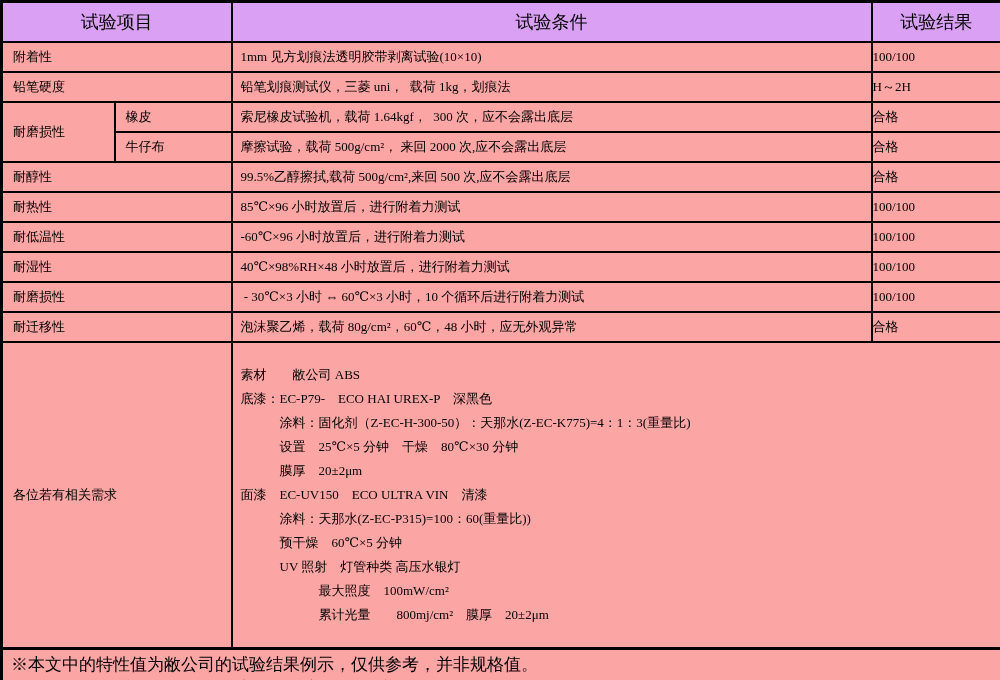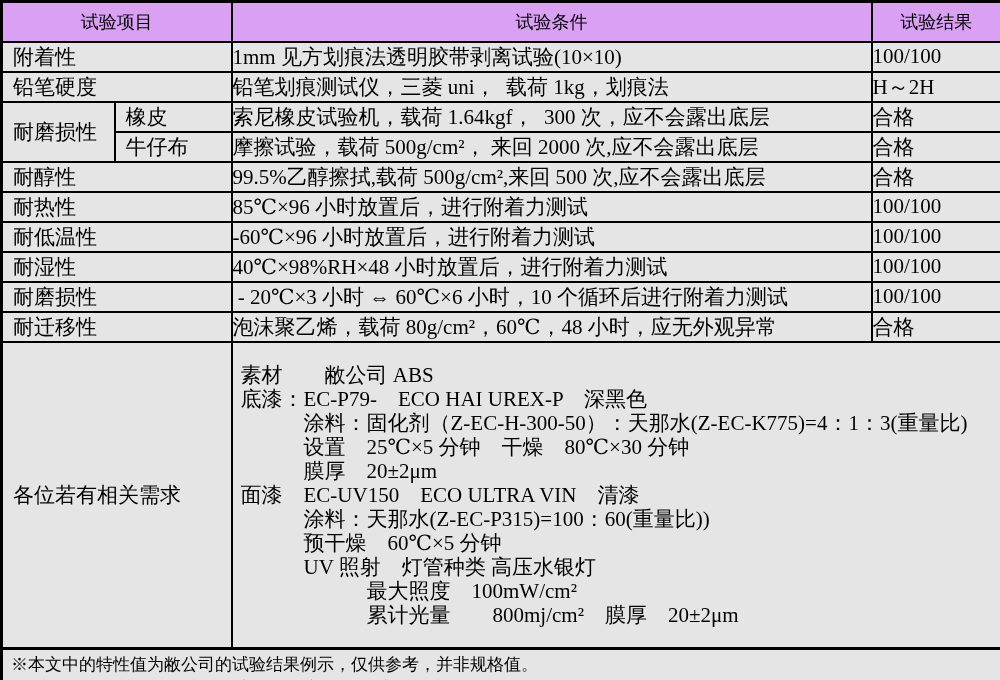--- a/index.html
+++ b/index.html
@@ -1,39 +1,39 @@
 <!DOCTYPE html>
 <html><head>
 <meta charset="utf-8">
 <style>
   html,body { margin:0; padding:0; background:#ffffff; }
   .sheet {
-    width:1000px; height:680px; background:#e5e5e5;
+    width:1000px; height:680px; background:#fca5a5;
     font-family:"Liberation Serif","DejaVu Serif",serif;
     color:#000;
   }
   table.report {
     border-collapse:collapse; table-layout:fixed;
     width:1000px; height:680px;
     border:3px solid #000;
   }
   td, th {
     border:2px solid #000;
-    font-size:21px; font-weight:normal;
+    font-size:13px; font-weight:normal;
     padding:0; overflow:hidden;
     vertical-align:middle;
   }
   tr.header-row { height:40px; }
   th.head {
     background:#D9A0F3;
     text-align:center; font-size:18px;
   }
   tr.r { height:30px; }
   td.item { text-align:left; padding-left:10px; }
-  td.cond { text-align:left; white-space:pre-wrap; }
+  td.cond { text-align:left; padding-left:8px; white-space:pre-wrap; }
   td.res  { text-align:left; }
   tr.spec-row { height:264px; }
   td.spec-label { vertical-align:middle; padding-left:10px; }
   td.spec-content {
     vertical-align:top; text-align:left;
     padding:20px 8px; line-height:24px;
     white-space:pre-wrap;
   }
   tr.foot-row { height:72px; }
   td.footnotes {
@@ -106,21 +106,21 @@
     </tr>
 
     <tr class="r">
       <td class="item" colspan="2">耐湿性</td>
       <td class="cond">40℃×98%RH×48 小时放置后，进行附着力测试</td>
       <td class="res">100/100</td>
     </tr>
 
     <tr class="r">
       <td class="item" colspan="2">耐磨损性</td>
-      <td class="cond"> - 20℃×3 小时 ⇔ 60℃×6 小时，10 个循环后进行附着力测试</td>
+      <td class="cond"> - 30℃×3 小时 ⇔ 60℃×3 小时，10 个循环后进行附着力测试</td>
       <td class="res">100/100</td>
     </tr>
 
     <tr class="r">
       <td class="item" colspan="2">耐迁移性</td>
       <td class="cond">泡沫聚乙烯，载荷 80g/cm²，60℃，48 小时，应无外观异常</td>
       <td class="res">合格</td>
     </tr>
 
     <tr class="spec-row">

